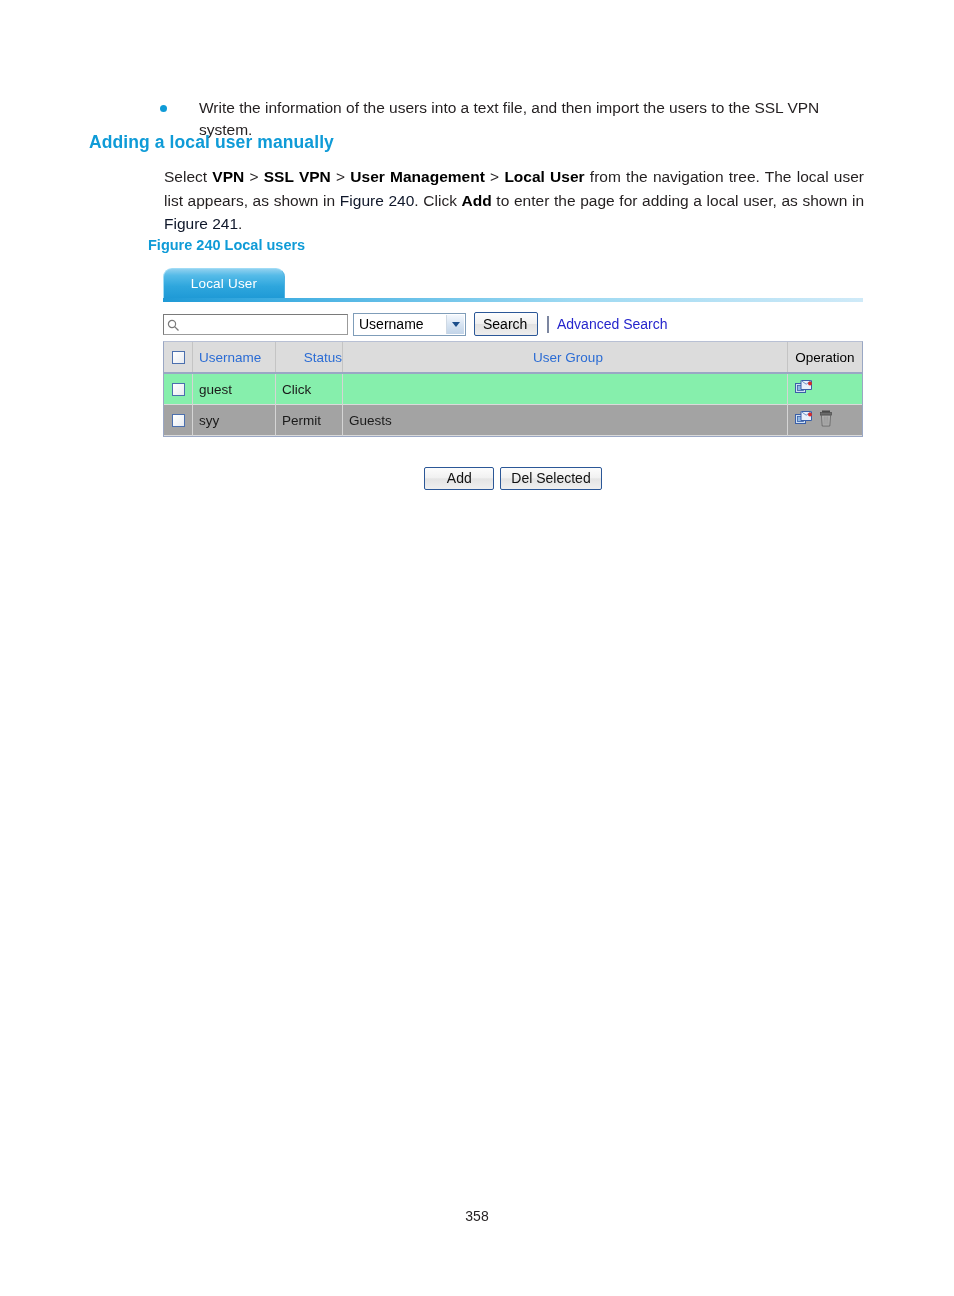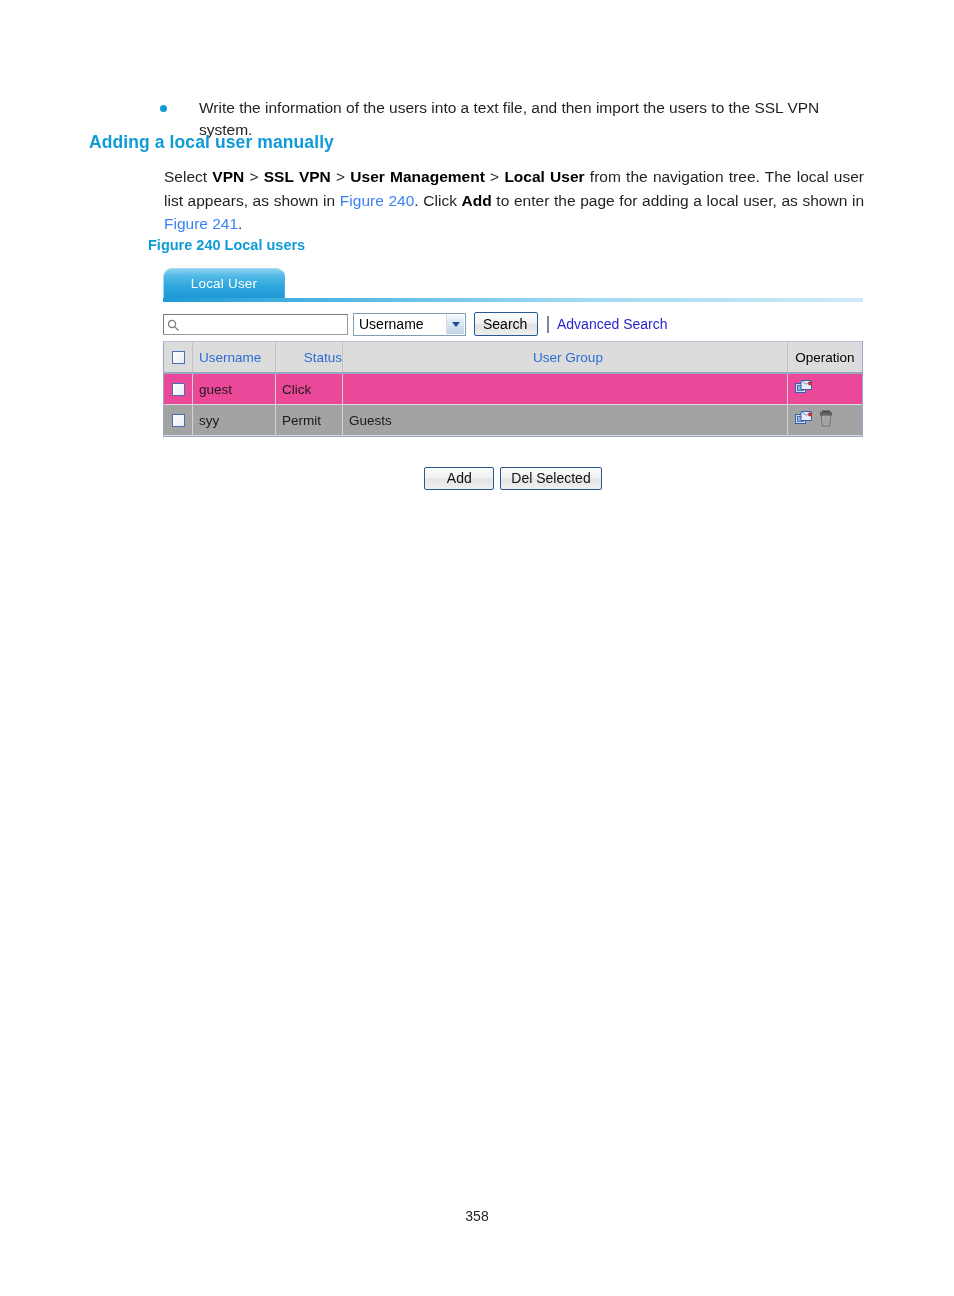--- a/index.html
+++ b/index.html
@@ -62,21 +62,21 @@
     position: absolute;
     left: 164px;
     top: 165px;
     width: 700px;
     font-size: 15.5px;
     line-height: 23.5px;
     color: #231f20;
     text-align: justify;
   }
   .body-para b { font-weight: bold; color: #000; }
-  .xref { color: #3b82f6; }
+  .xref { color: #0f172a; }
 
   .fig-caption {
     position: absolute;
     left: 148px;
     top: 237px;
     font-size: 14.5px;
     font-weight: bold;
     color: #0f9bd7;
   }
 
@@ -254,21 +254,21 @@
     color: #2b6cd4;
     font-size: 13.5px;
   }
   thead th.op-head {
     color: #000000;
     border-right: 0;
     text-align: center;
   }
   thead th.cb-head { border-right: 1px solid #c4c4c4; }
 
-  tbody tr.row-odd { background: #ec4899; }
+  tbody tr.row-odd { background: #86efac; }
   tbody tr.row-even { background: #a3a3a3; }
   tbody tr { border-bottom: 1px solid #dadada; }
   tbody td {
     border-right: 1px solid #d5d5d5;
     color: #1a1a1a;
     font-size: 13.5px;
   }
   tbody td.op-cell { border-right: 0; }
 
   .c-cb { width: 28px; text-align: center; }

